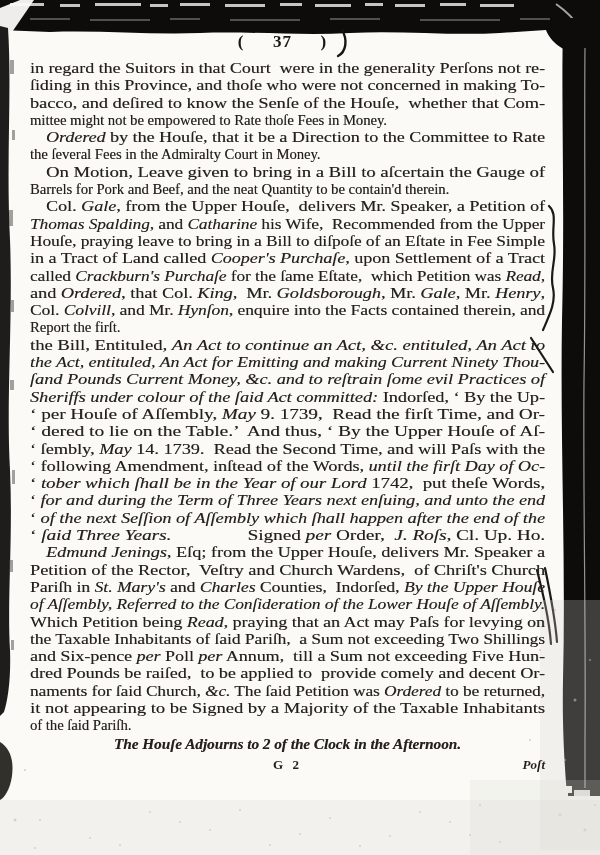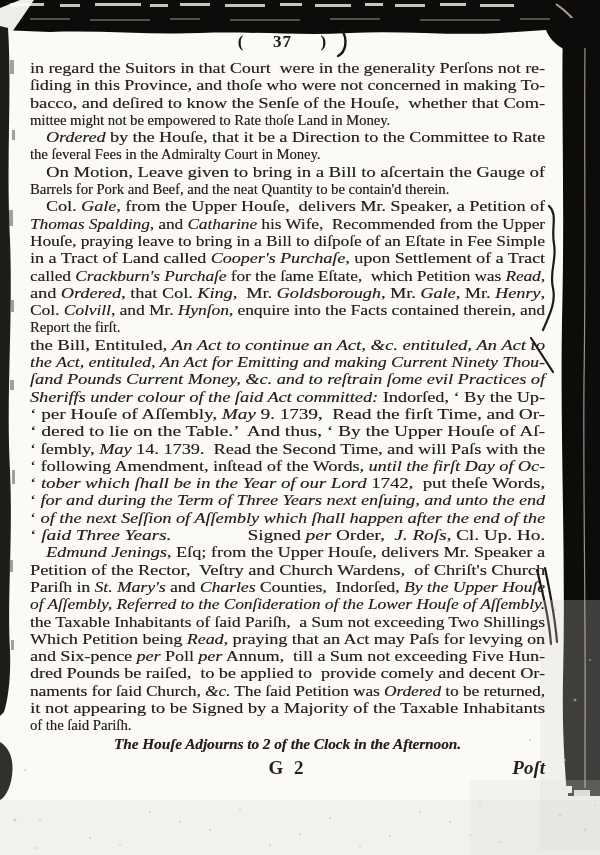--- a/index.html
+++ b/index.html
@@ -8,21 +8,21 @@
   #content{position:absolute;left:30px;top:60px;width:515px;z-index:2;color:#221f1c;}
   .pgnum{position:absolute;top:-28px;left:0;right:10px;text-align:center;font-size:17px;
          white-space:pre;word-spacing:9px;letter-spacing:1px;font-weight:bold;color:#191713;}
   .line{height:17.3px;line-height:17.3px;font-size:14.6px;white-space:nowrap;overflow:visible;}
   .ls{display:inline-block;white-space:pre;transform-origin:0 50%;
       text-shadow:0.3px 0.3px 0 rgba(25,22,18,0.5);}
   .it{font-style:italic;}
   .gap{display:inline-block;}
   .adjourn{margin-top:0;text-align:center;font-style:italic;font-weight:bold;font-size:15.2px;
            text-shadow:0.3px 0.3px 0 rgba(25,22,18,0.5);}
-  .footer{position:relative;margin-top:4px;height:20px;font-size:19px;}
+  .footer{position:relative;margin-top:4px;height:20px;font-size:13px;}
   .sig{position:absolute;left:0;right:0;text-align:center;font-weight:bold;letter-spacing:3px;}
   .catch{position:absolute;right:0;font-style:italic;font-weight:bold;margin-left:11px;}
 </style>
 </head>
 <body>
 
 <svg id="artifacts" width="600" height="855" viewBox="0 0 600 855" xmlns="http://www.w3.org/2000/svg">
 
   <path fill="#0d0c0b" d="M0,0 H600 V60 C560,54 550,40 546,30 L500,33 C450,36 400,30 350,33 C300,36 250,31 200,33 C150,35 100,30 50,32 L0,30 Z"></path>
 
@@ -120,21 +120,21 @@
   <rect x="0" y="800" width="600" height="55" fill="#dcd9d3" opacity="0.25"></rect>
   <rect x="470" y="780" width="130" height="75" fill="#d8d5cf" opacity="0.2"></rect>
 </svg>
 
 <div id="content">
   <div class="pgnum">(  37  )</div>
   <div>
       <div class="line"><span class="ls" style="transform: scaleX(1.2266);"><span>in regard the Suitors in that Court  were in the generality Perſons not re-</span></span></div>
       <div class="line"><span class="ls" style="transform: scaleX(1.2173);"><span>ſiding in this Province, and thoſe who were not concerned in making To-</span></span></div>
       <div class="line"><span class="ls" style="transform: scaleX(1.2495);"><span>bacco, and deſired to know the Senſe of the Houſe,  whether that Com-</span></span></div>
-      <div class="line"><span class="ls"><span>mittee might not be empowered to Rate thoſe Land in Money.</span></span></div>
+      <div class="line"><span class="ls"><span>mittee might not be empowered to Rate thoſe Fees in Money.</span></span></div>
       <div class="line"><span class="ls" style="margin-left: 16px; transform: scaleX(1.232);"><span class="it">Ordered</span><span> by the Houſe, that it be a Direction to the Committee to Rate</span></span></div>
       <div class="line"><span class="ls"><span>the ſeveral Fees in the Admiralty Court in Money.</span></span></div>
       <div class="line"><span class="ls" style="margin-left: 16px; transform: scaleX(1.2746);"><span>On Motion, Leave given to bring in a Bill to aſcertain the Gauge of</span></span></div>
       <div class="line"><span class="ls"><span>Barrels for Pork and Beef, and the neat Quantity to be contain'd therein.</span></span></div>
       <div class="line"><span class="ls" style="margin-left: 16px; transform: scaleX(1.2366);"><span>Col. </span><span class="it">Gale</span><span>, from the Upper Houſe,  delivers Mr. Speaker, a Petition of</span></span></div>
       <div class="line"><span class="ls" style="transform: scaleX(1.1765);"><span class="it">Thomas Spalding</span><span>, and </span><span class="it">Catharine</span><span> his Wife,  Recommended from the Upper</span></span></div>
       <div class="line"><span class="ls" style="transform: scaleX(1.1787);"><span>Houſe, praying leave to bring in a Bill to diſpoſe of an Eſtate in Fee Simple</span></span></div>
       <div class="line"><span class="ls" style="transform: scaleX(1.2319);"><span>in a Tract of Land called </span><span class="it">Cooper's Purchaſe</span><span>, upon Settlement of a Tract</span></span></div>
       <div class="line"><span class="ls" style="transform: scaleX(1.175);"><span>called </span><span class="it">Crackburn's Purchaſe</span><span> for the ſame Eſtate,  which Petition was </span><span class="it">Read</span><span>,</span></span></div>
       <div class="line"><span class="ls" style="transform: scaleX(1.2453);"><span>and </span><span class="it">Ordered</span><span>, that Col. </span><span class="it">King</span><span>,  Mr. </span><span class="it">Goldsborough</span><span>, Mr. </span><span class="it">Gale</span><span>, Mr. </span><span class="it">Henry</span><span>,</span></span></div>
@@ -149,22 +149,22 @@
       <div class="line"><span class="ls" style="transform: scaleX(1.2484);"><span>‘ ſembly, </span><span class="it">May</span><span> 14. 1739.  Read the Second Time, and will Paſs with the</span></span></div>
       <div class="line"><span class="ls" style="transform: scaleX(1.2402);"><span>‘ following Amendment, inſtead of the Words, </span><span class="it">until the firſt Day of Oc-</span></span></div>
       <div class="line"><span class="ls" style="transform: scaleX(1.2822);"><span>‘ </span><span class="it">tober which ſhall be in the Year of our Lord</span><span> 1742,  put theſe Words,</span></span></div>
       <div class="line"><span class="ls" style="transform: scaleX(1.237);"><span>‘ </span><span class="it">for and during the Term of Three Years next enſuing, and unto the end</span></span></div>
       <div class="line"><span class="ls" style="transform: scaleX(1.2465);"><span>‘ </span><span class="it">of the next Seſſion of Aſſembly which ſhall happen after the end of the</span></span></div>
       <div class="line"><span class="ls" style="transform: scaleX(1.3137);"><span>‘ </span><span class="it">ſaid Three Years.</span><span class="gap" style="width: 58px;"></span><span>Signed </span><span class="it">per</span><span> Order,  </span><span class="it">J. Roſs</span><span>, Cl. Up. Ho.</span></span></div>
       <div class="line"><span class="ls" style="margin-left: 16px; transform: scaleX(1.2475);"><span class="it">Edmund Jenings</span><span>, Eſq; from the Upper Houſe, delivers Mr. Speaker a</span></span></div>
       <div class="line"><span class="ls" style="transform: scaleX(1.2496);"><span>Petition of the Rector,  Veſtry and Church Wardens,  of Chriſt's Church</span></span></div>
       <div class="line"><span class="ls" style="transform: scaleX(1.2046);"><span>Pariſh in </span><span class="it">St. Mary's</span><span> and </span><span class="it">Charles</span><span> Counties,  Indorſed, </span><span class="it">By the Upper Houſe</span></span></div>
       <div class="line"><span class="ls" style="transform: scaleX(1.1826);"><span class="it">of Aſſembly, Referred to the Conſideration of the Lower Houſe of Aſſembly.</span></span></div>
+      <div class="line"><span class="ls" style="transform: scaleX(1.2276);"><span>Which Petition being </span><span class="it">Read</span><span>, praying that an Act may Paſs for levying on</span></span></div>
       <div class="line"><span class="ls" style="transform: scaleX(1.189);"><span>the Taxable Inhabitants of ſaid Pariſh,  a Sum not exceeding Two Shillings</span></span></div>
-      <div class="line"><span class="ls" style="transform: scaleX(1.2276);"><span>Which Petition being </span><span class="it">Read</span><span>, praying that an Act may Paſs for levying on</span></span></div>
       <div class="line"><span class="ls" style="transform: scaleX(1.2286);"><span>and Six-pence </span><span class="it">per</span><span> Poll </span><span class="it">per</span><span> Annum,  till a Sum not exceeding Five Hun-</span></span></div>
       <div class="line"><span class="ls" style="transform: scaleX(1.2358);"><span>dred Pounds be raiſed,  to be applied to  provide comely and decent Or-</span></span></div>
       <div class="line"><span class="ls" style="transform: scaleX(1.1768);"><span>naments for ſaid Church, </span><span class="it">&amp;c.</span><span> The ſaid Petition was </span><span class="it">Ordered</span><span> to be returned,</span></span></div>
       <div class="line"><span class="ls" style="transform: scaleX(1.2671);"><span>it not appearing to be Signed by a Majority of the Taxable Inhabitants</span></span></div>
       <div class="line"><span class="ls"><span>of the ſaid Pariſh.</span></span></div>
     </div>
   <div class="adjourn">The Houſe Adjourns to 2 of the Clock in the Afternoon.</div>
   <div class="footer">
     <span class="sig">G 2</span>
     <span class="catch">Poſt</span>

